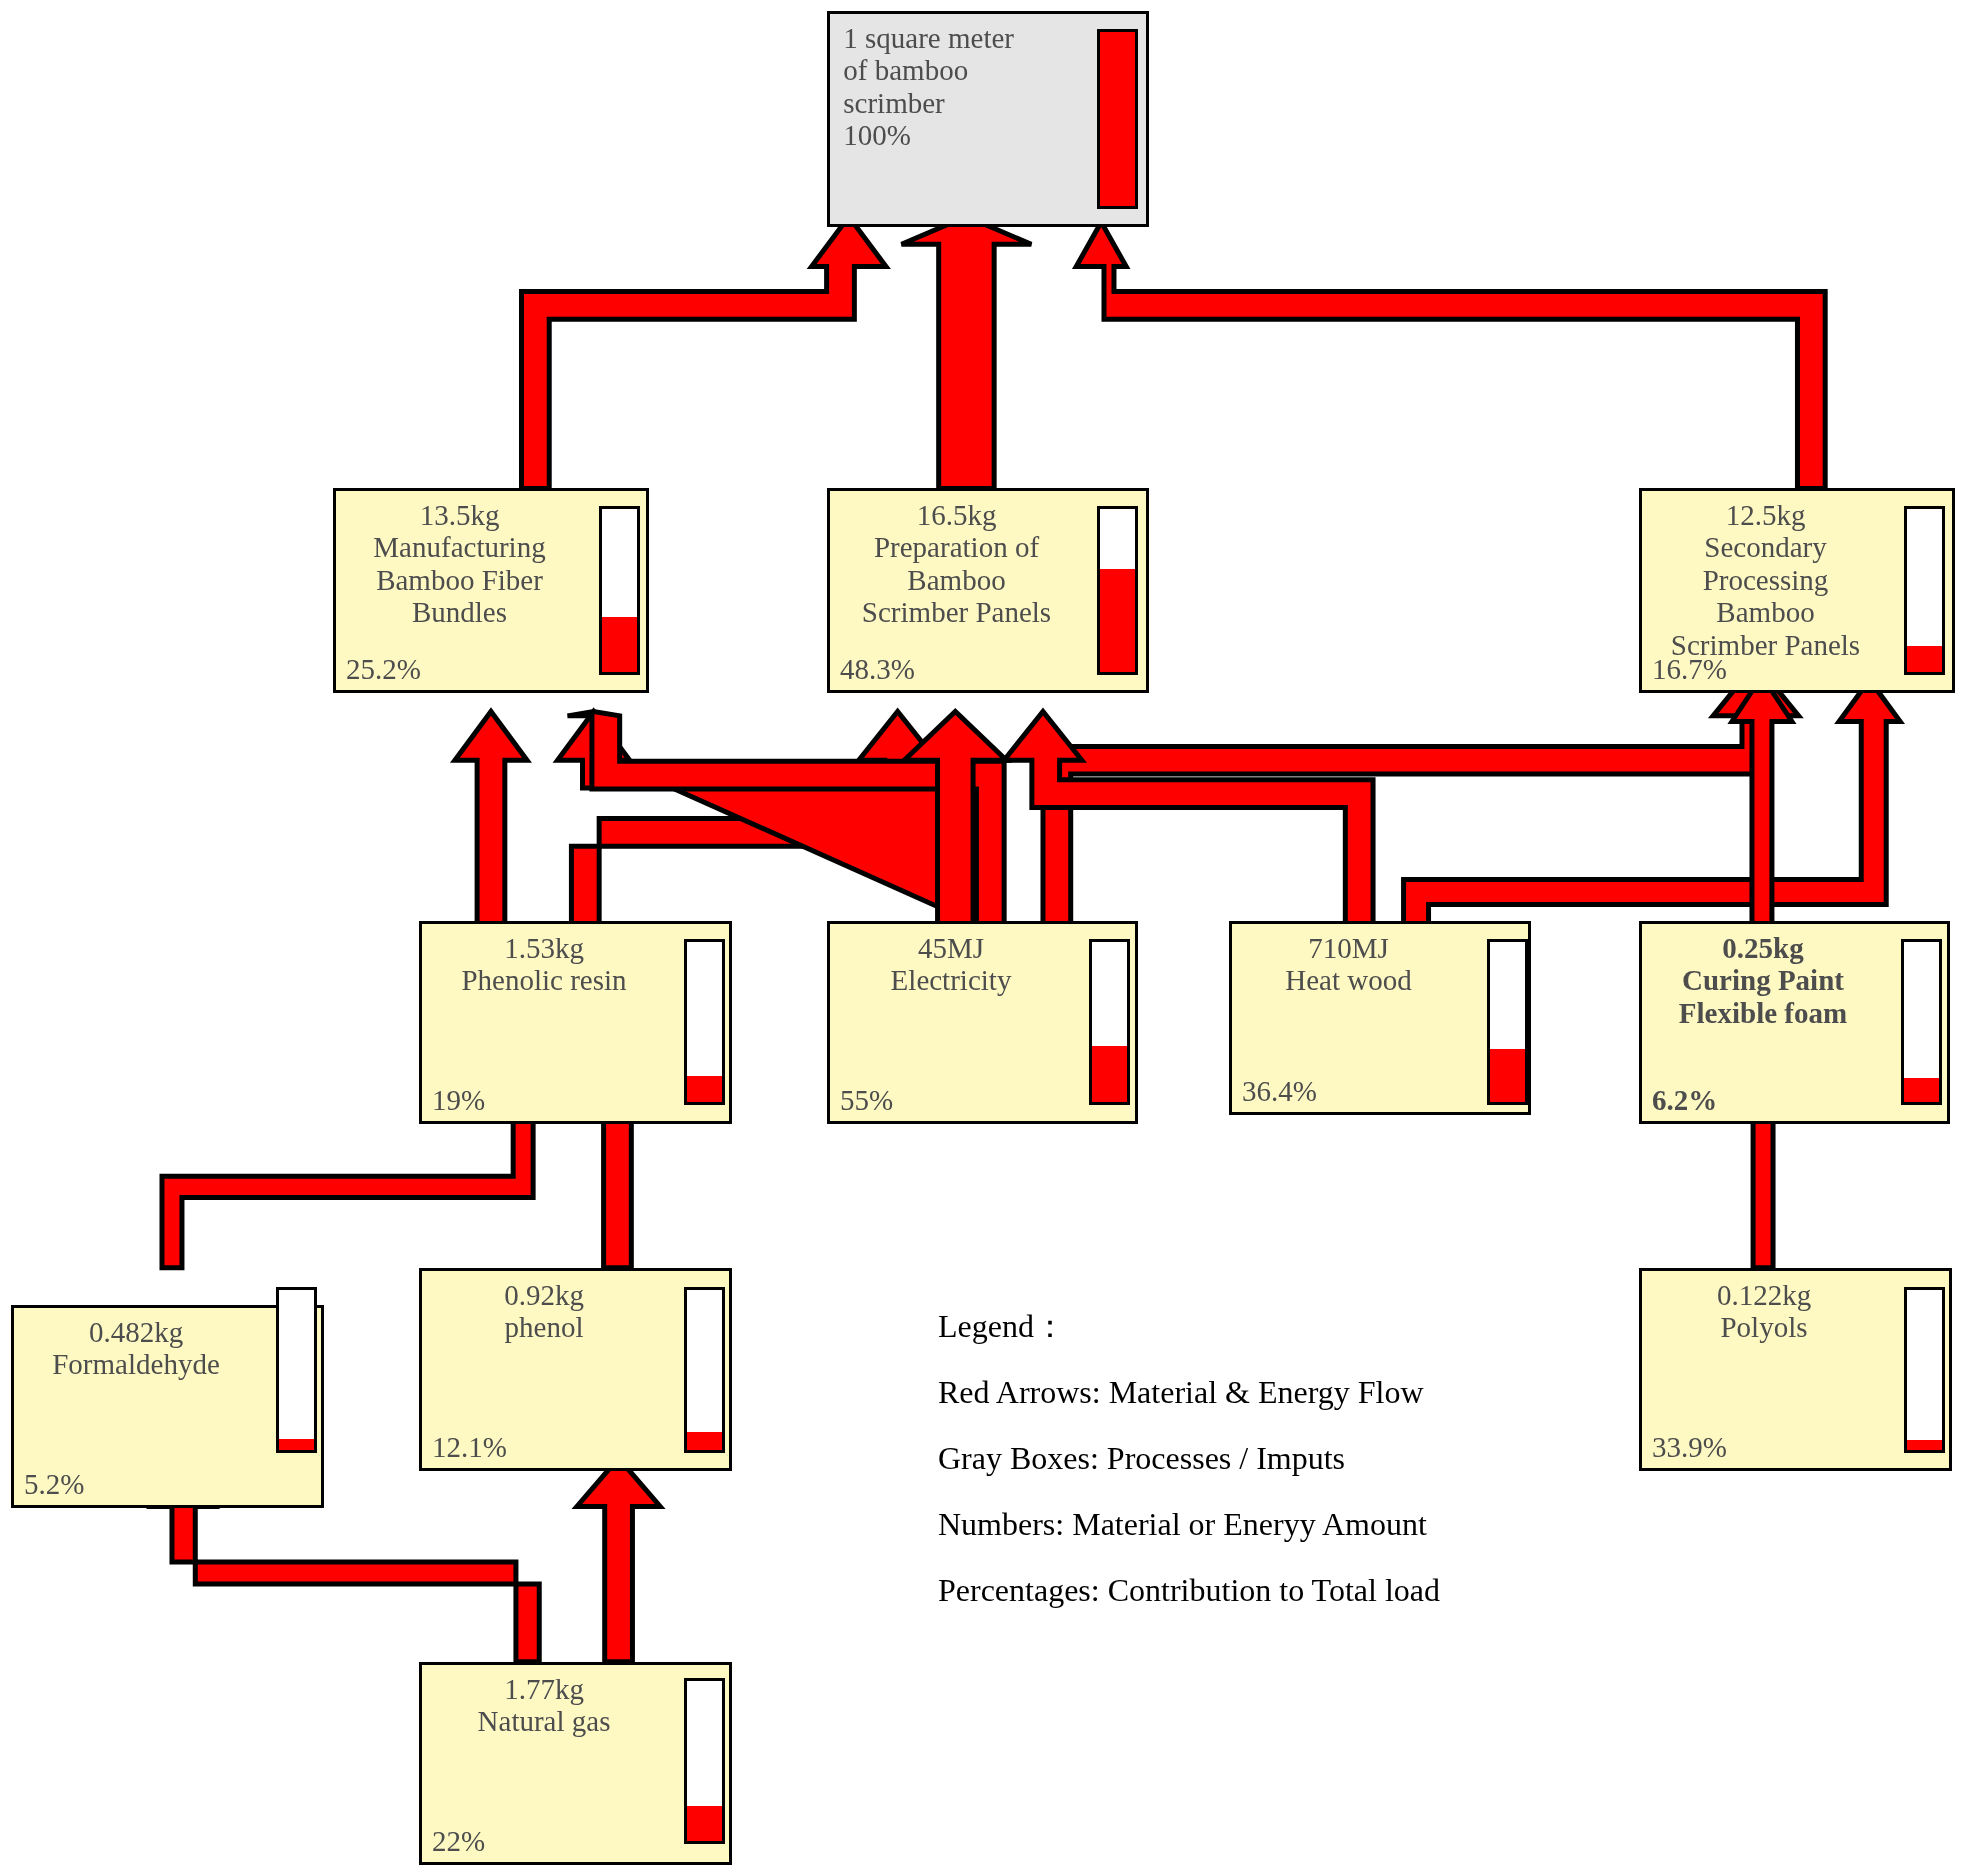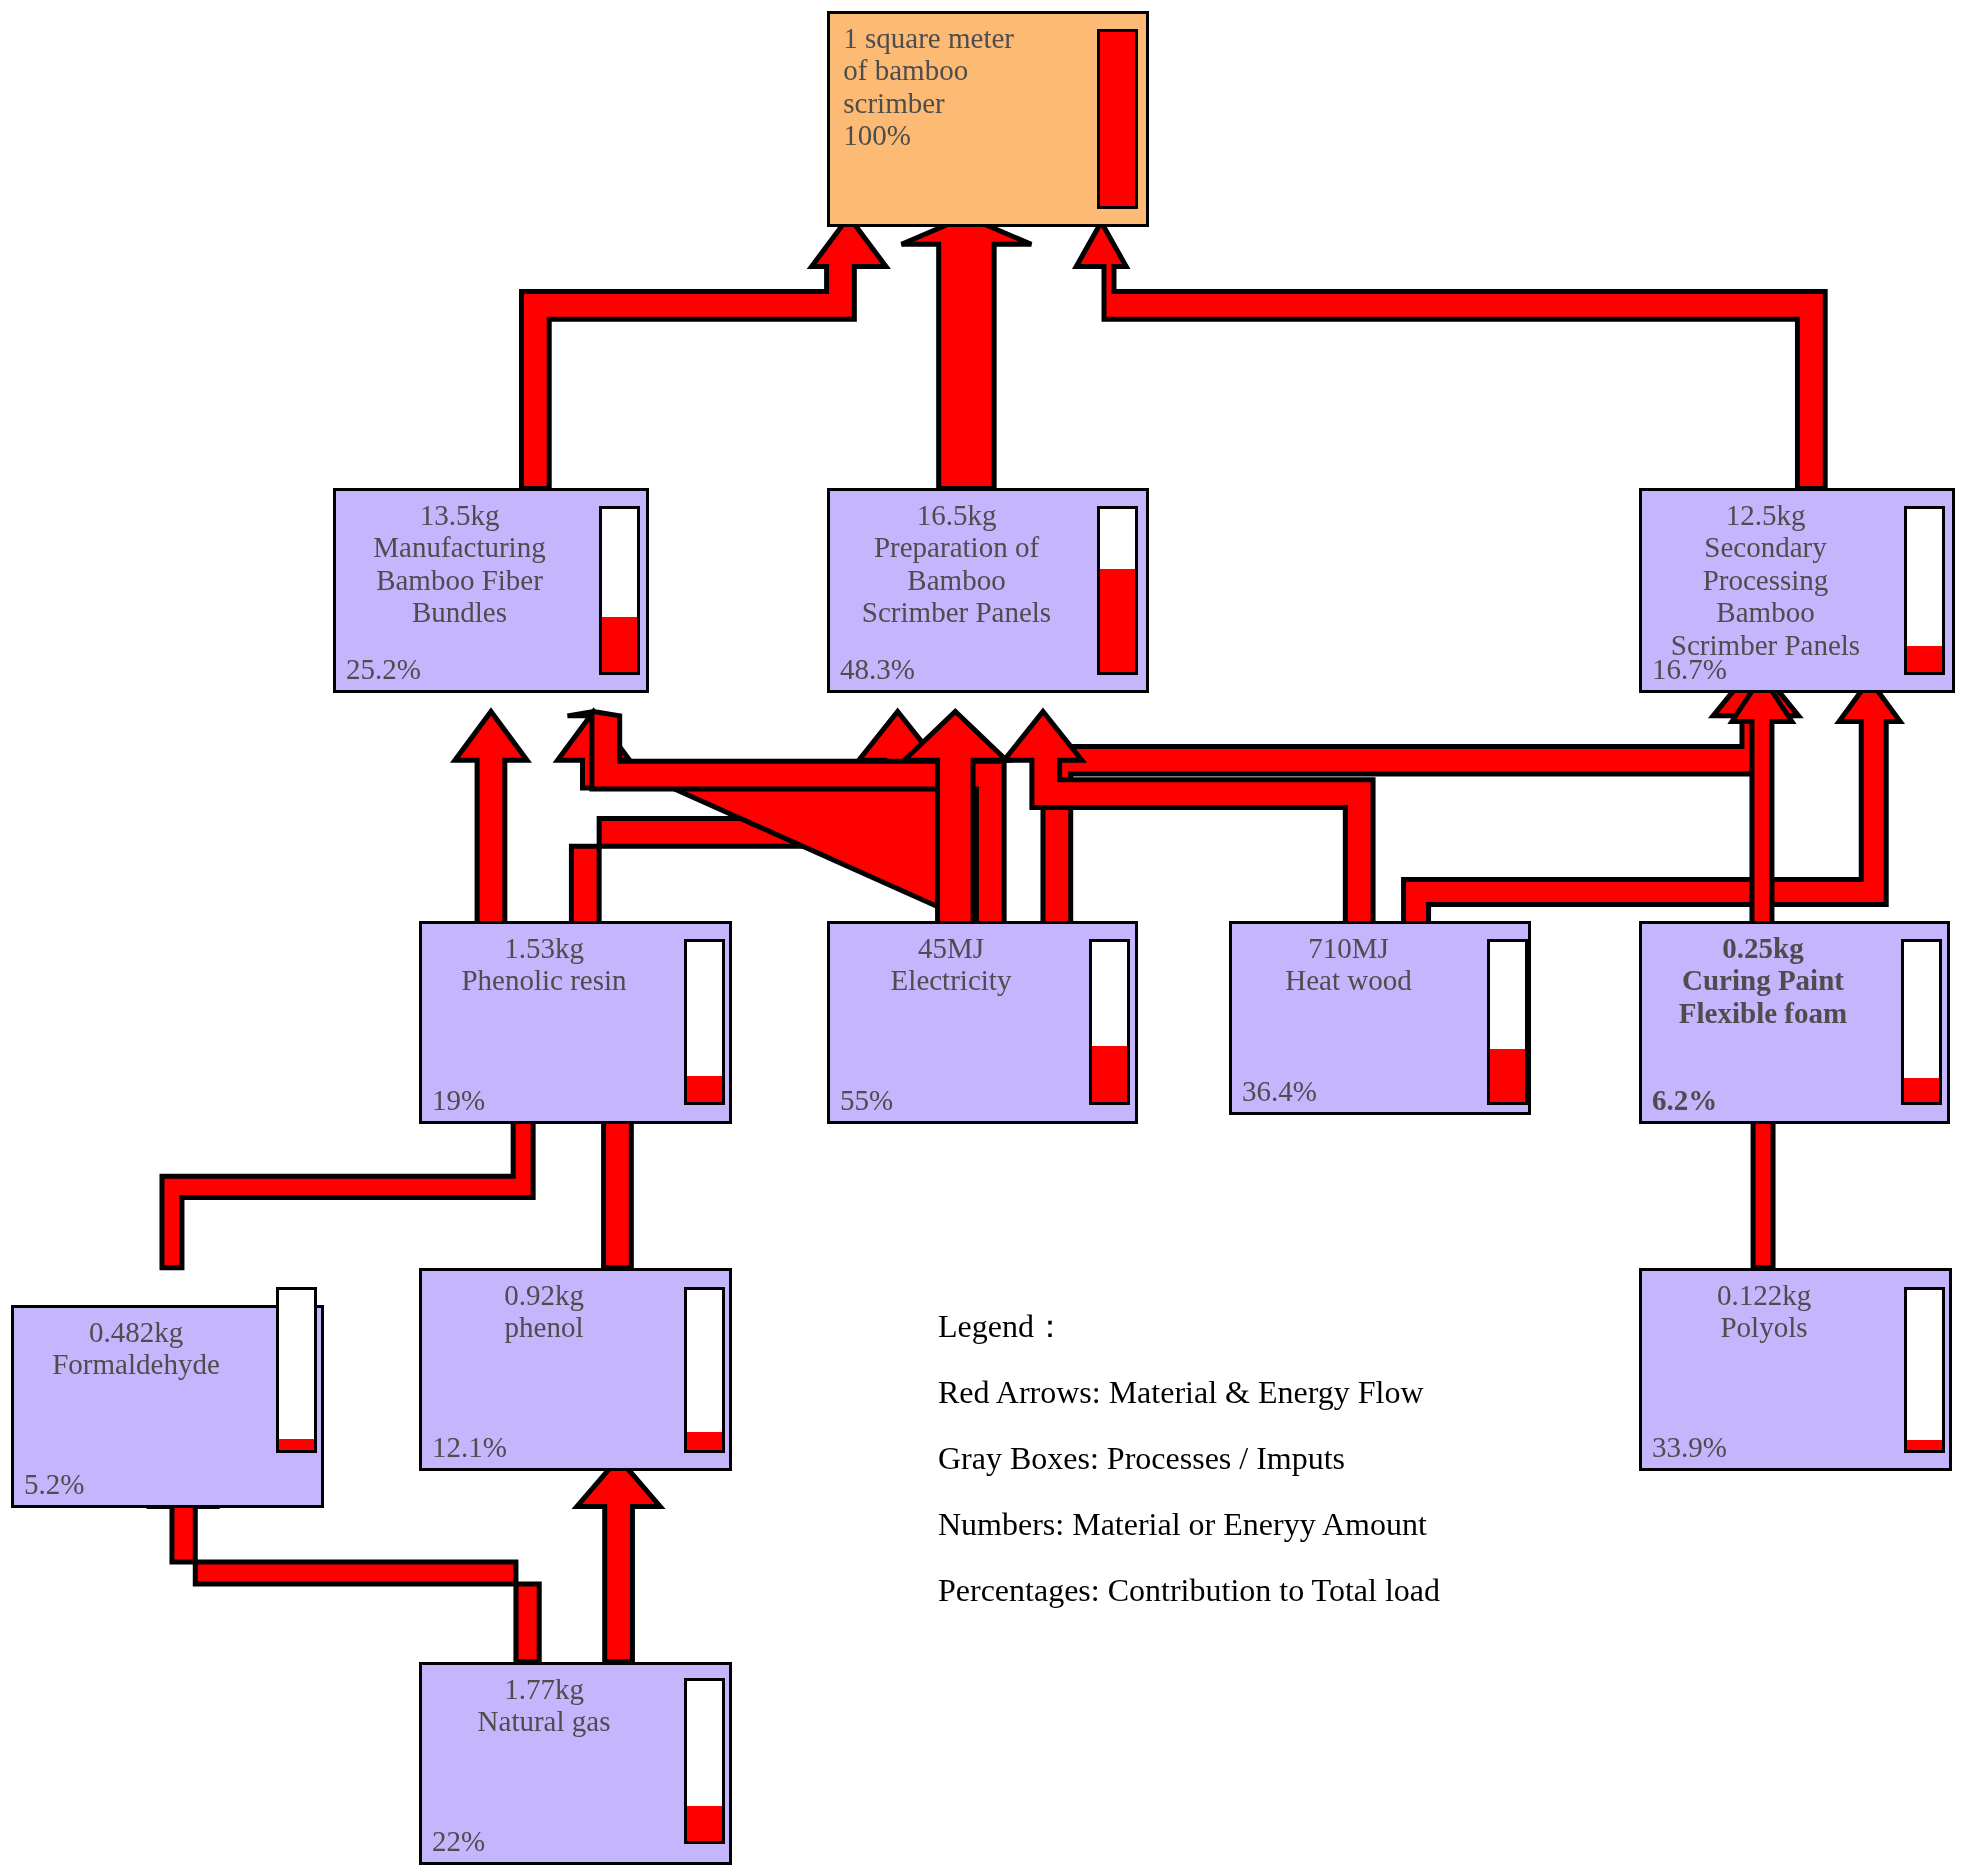--- a/index.html
+++ b/index.html
@@ -20,28 +20,28 @@
   svg.flow-layer {
     position: absolute;
     left: 0; top: 0;
     width: 1965px;
     height: 1875px;
   }
   .node {
     position: absolute;
     box-sizing: border-box;
     border: 3.9px solid #000000;
-    background: #c4b5fd;
+    background: #fef9c3;
     color: #4d4d4d;
     font-size: 29px;
     line-height: 1.12;
     overflow: hidden;
   }
   .node.product {
-    background: #fdba74;
+    background: #e5e5e5;
     color: #4d4d4d;
   }
   .node .txt {
     position: absolute;
     left: 9px;
     right: 72px;
     top: 7.8px;
     text-align: center;
   }
   .node.product .txt {

